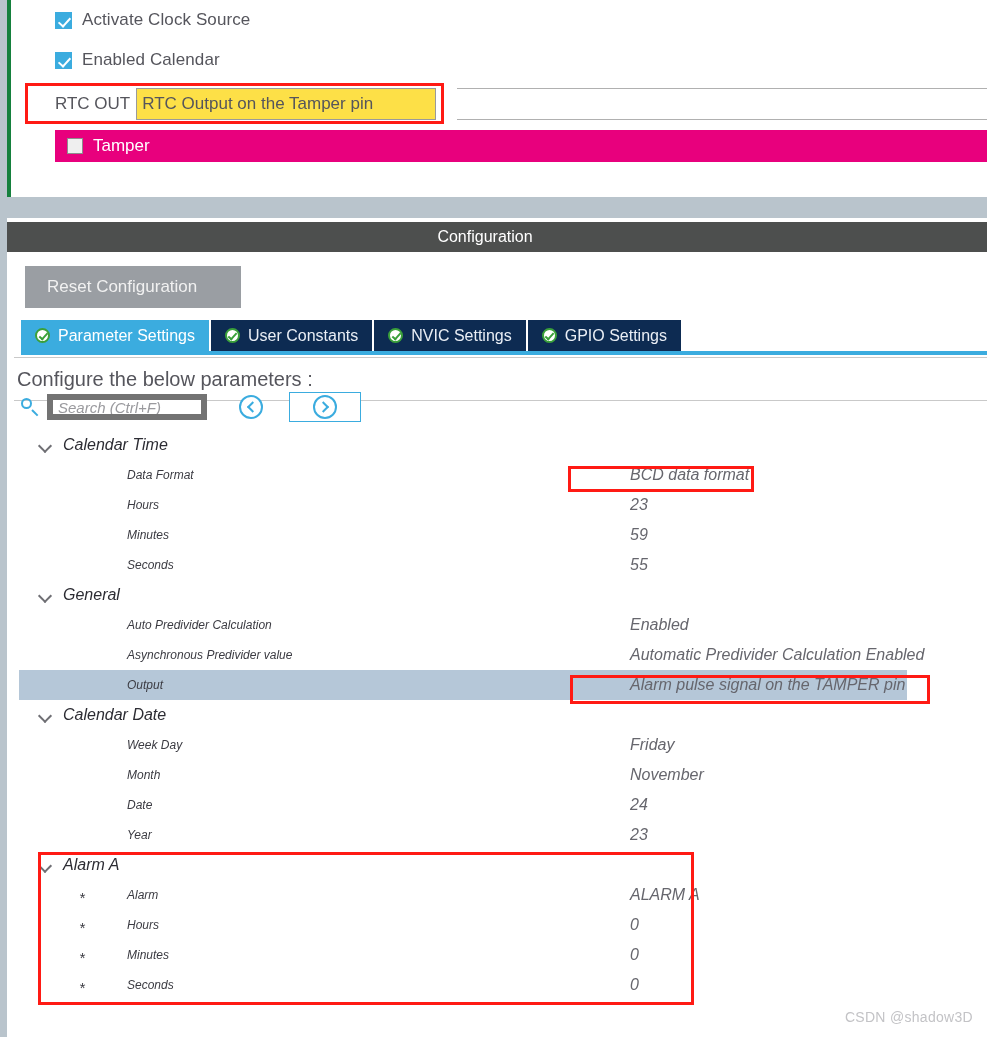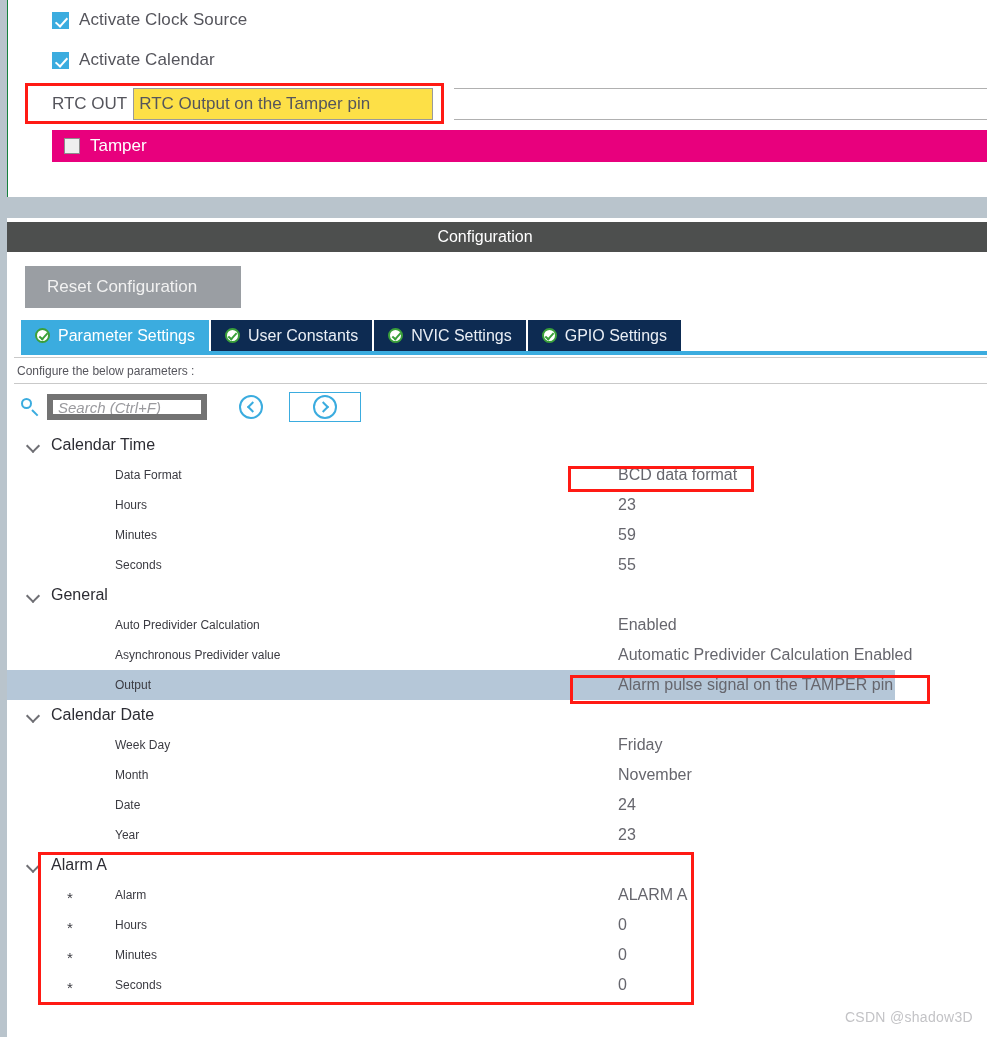--- a/index.html
+++ b/index.html
@@ -25,21 +25,21 @@
     background: #b9c4cc;
   }
 
   
   .top-panel {
     position: absolute;
     left: 7px; top: 0;
     width: 980px;
     height: 197px;
     background: #ffffff;
-    border-left: 1px solid #15803d;
+    border-left: 4px solid #15803d;
     box-sizing: border-box;
   }
 
   .chk-row {
     position: absolute;
     display: flex;
     align-items: center;
     gap: 10px;
   }
   .chk-row.r1 { left: 44px; top: 10px; }
@@ -220,28 +220,28 @@
     position: absolute;
     left: 14px; top: 99px;
     width: 966px; height: 4px;
     background: #3bacdf;
   }
 
   
   .instruction {
     position: absolute;
     left: 7px; top: 105px;
-    width: 973px; height: 27px;
+    width: 973px; height: 44px;
     border-top: 1px solid #c9c9c9;
     border-bottom: 1px solid #c9c9c9;
     box-sizing: border-box;
     display: flex;
     align-items: center;
     padding-left: 3px;
-    font-size: 12px;
+    font-size: 20px;
     color: #55555c;
   }
 
   
   .search-row {
     position: absolute;
     left: 12px; top: 140px;
     display: flex;
     align-items: center;
     gap: 0;
@@ -313,22 +313,23 @@
     width: 72px; height: 30px;
     border: 1px solid #3bacdf;
     box-sizing: border-box;
     display: flex; align-items: center; justify-content: center;
     background: #ffffff;
   }
 
   
   .tree {
     position: absolute;
-    left: 0; top: 178px;
+    left: 12px; top: 178px;
     width: 888px;
+    font-style: italic;
   }
   .grp {
     height: 30px;
     display: flex;
     align-items: center;
     padding-left: 18px;
     box-sizing: border-box;
     position: relative;
   }
   .chev {
@@ -410,21 +411,21 @@
 
 <div class="top-panel">
 
   <div class="chk-row r1">
     <span class="cbx"></span>
     <span class="chk-label">Activate Clock Source</span>
   </div>
 
   <div class="chk-row r2">
     <span class="cbx"></span>
-    <span class="chk-label">Activate Calendar</span>
+    <span class="chk-label">Enabled Calendar</span>
   </div>
 
   <div class="rtcout-line"></div>
 
   <div class="rtcout-row">
     <div class="rtcout-label">RTC OUT</div>
     <div class="rtcout-field">RTC Output on the Tamper pin</div>
   </div>
 
   <div class="tamper-bar">

